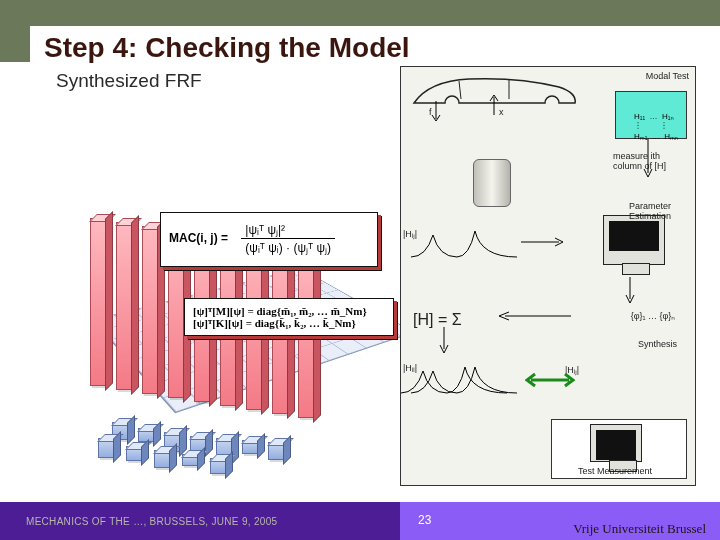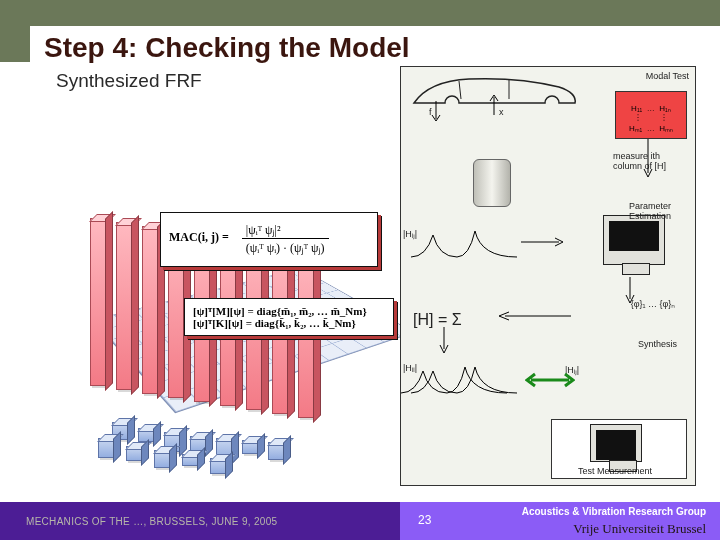--- a/index.html
+++ b/index.html
@@ -116,21 +116,21 @@
   .bar.blue::after { background: #6d87bd; border-color: #4a5d88; }
   .eqbox {
     position: absolute;
     left: 128px;
     top: 72px;
     width: 218px;
     background: #fff;
     border: 1px solid #111;
     box-shadow: 3px 3px 0 #b73a3a, 4px 4px 0 #111;
     padding: 8px 8px 10px 8px;
-    font-family: Liberation Serif, serif;
+    font-family: Liberation Sans, sans-serif;
     font-size: 12px;
     color: #000;
   }
   .eqbox .frac {
     display: inline-block;
     vertical-align: middle;
     margin: 0 10px;
   }
   .eqbox .frac .num { border-bottom: 1.2px solid #000; padding: 0 4px; }
   .eqbox .frac .den { padding: 0 4px; }
@@ -155,25 +155,25 @@
     font-family: Arial, sans-serif;
   }
   .car {
     position: absolute;
     top: 6px; left: 8px;
     width: 170px; height: 44px;
   }
   .matrix-box {
     position: absolute;
     border: 1px solid #333;
-    background: #ef4444;
+    background: #5eead4;
     font-size: 8px;
     font-family: Arial,sans-serif;
     text-align: center;
-    padding: 10px;
+    padding: 18px;
   }
   .monitor {
     position: absolute;
     width: 62px; height: 50px;
     background: #e2e2dc;
     border: 1px solid #222;
   }
   .monitor::after {
     content:"";
     position:absolute;
@@ -335,21 +335,21 @@
 
     <div class="monitor" style="right:30px; top:148px;">
         <div class="screen"></div>
       </div>
     <span class="rfig-label" style="right:6px; top:134px; width:60px; white-space:pre-line;">Parameter
 Estimation</span>
 
     <svg style="position:absolute; right:60px; top:210px;" width="10" height="28">
         <path d="M5 0 V22 M1 18 L5 26 L9 18" stroke="#000" fill="none"></path>
       </svg>
-    <span class="rfig-label" style="right:20px; top:230px;">{φ}₁ … {φ}ₙ</span>
+    <span class="rfig-label" style="right:20px; top:242px;">{φ}₁ … {φ}ₙ</span>
 
     <span class="rfig-label" style="left:12px; top:244px; font-size:16px;">[H] = Σ</span>
     <svg style="position:absolute; left:96px; top:244px;" width="74" height="10">
         <path d="M74 5 H8 M12 1 L2 5 L12 9" stroke="#000" fill="none"></path>
       </svg>
     <span class="rfig-label" style="right:18px; top:272px;">Synthesis</span>
 
     <svg style="position:absolute; left:38px; top:260px;" width="10" height="28">
         <path d="M5 0 V22 M1 18 L5 26 L9 18" stroke="#000" fill="none"></path>
       </svg>
@@ -378,16 +378,15 @@
         </div>
       <span class="rfig-label" style="left:26px; bottom:2px;">Test Measurement</span>
     </div>
   </div>
 </div>
 
 <div class="footer">
   <div class="footer-left">MECHANICS OF THE …, BRUSSELS, JUNE 9, 2005</div>
   <div class="footer-mid">
     <span class="page-num">23</span>
-    <span class="group">Acoustics &amp; Vibration Research Group</span>
     <span class="univ">Vrije Universiteit Brussel</span>
   </div>
 </div>
 
 </body></html>

